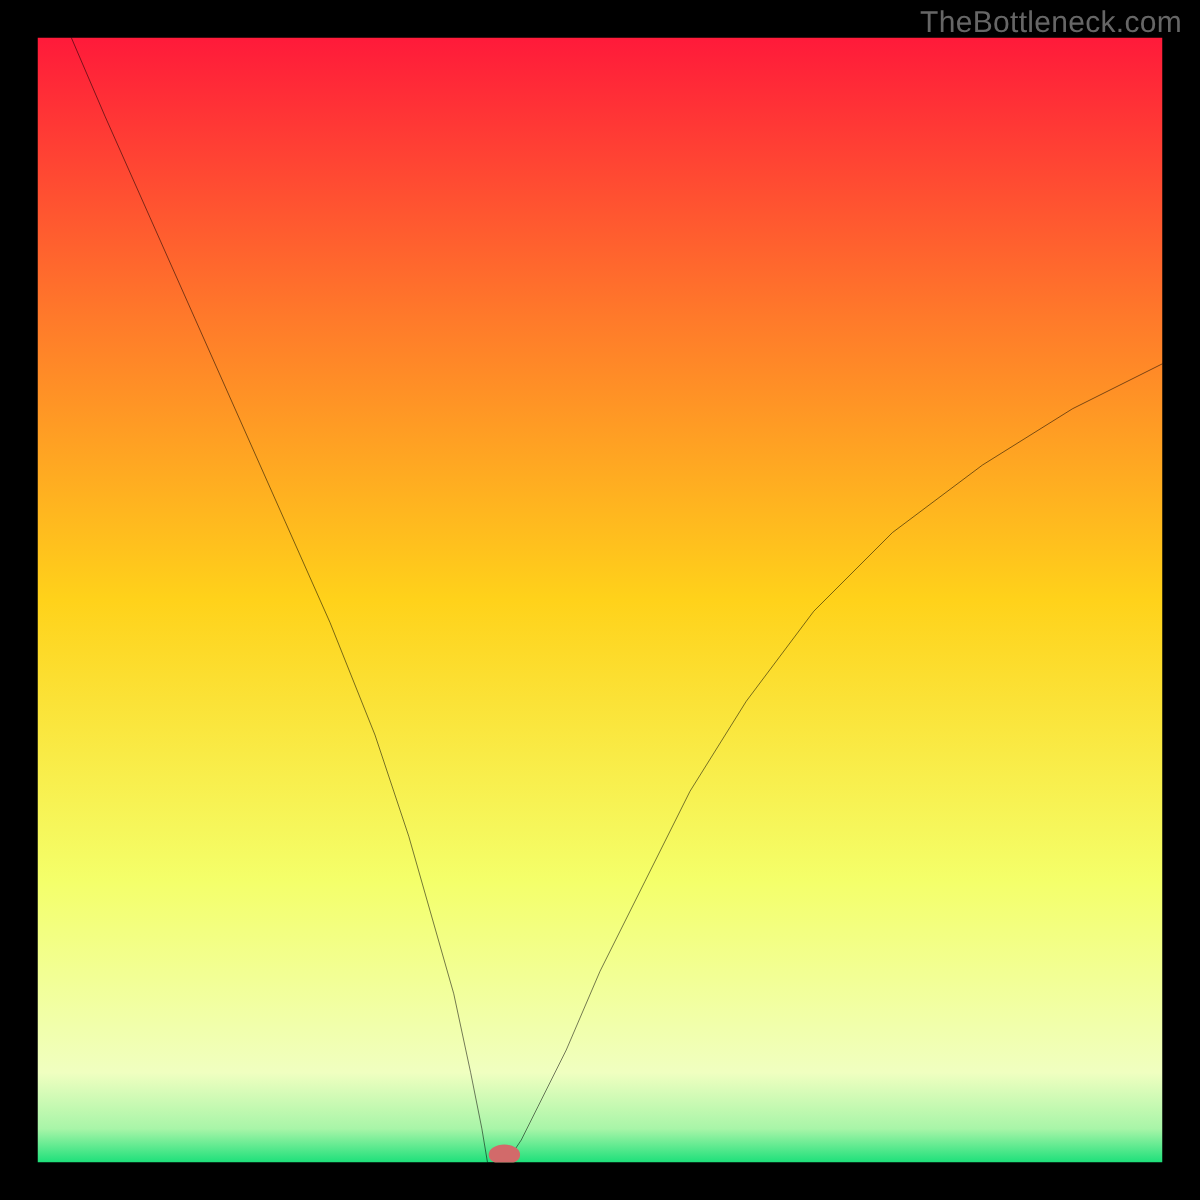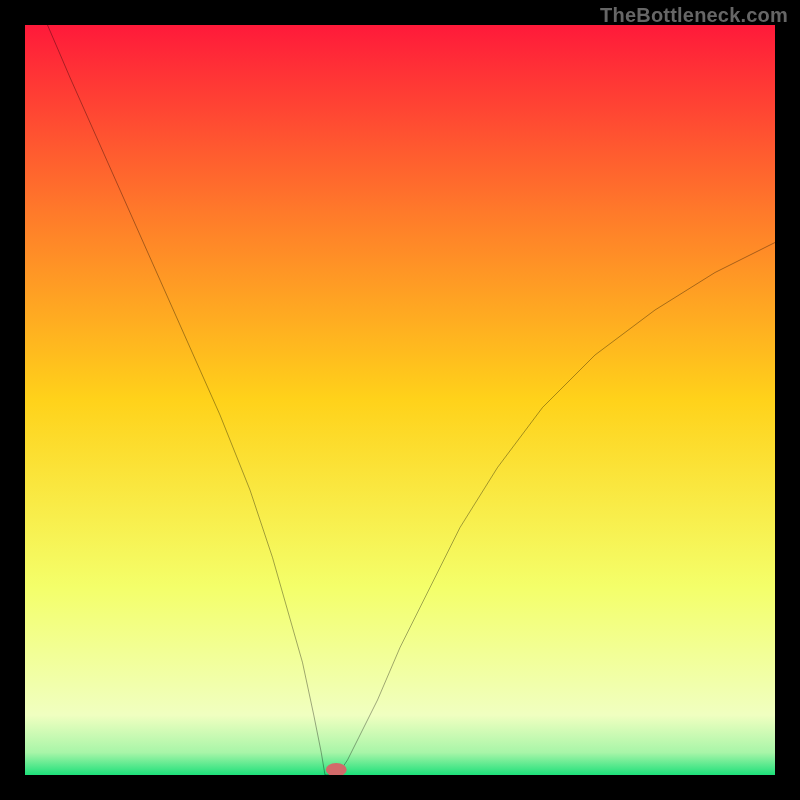--- a/index.html
+++ b/index.html
@@ -16,21 +16,21 @@
     width: 800px;
     height: 800px;
     box-sizing: border-box;
   }
   .watermark {
     position: absolute;
     top: 4px;
     right: 12px;
     color: #666;
     font-size: 20px;
-    font-weight: 700;
+    font-weight: 400;
     letter-spacing: 0.2px;
   }
   .plot {
     position: absolute;
     left: 25px;
     top: 25px;
     width: 750px;
     height: 750px;
     display: block;
   }

